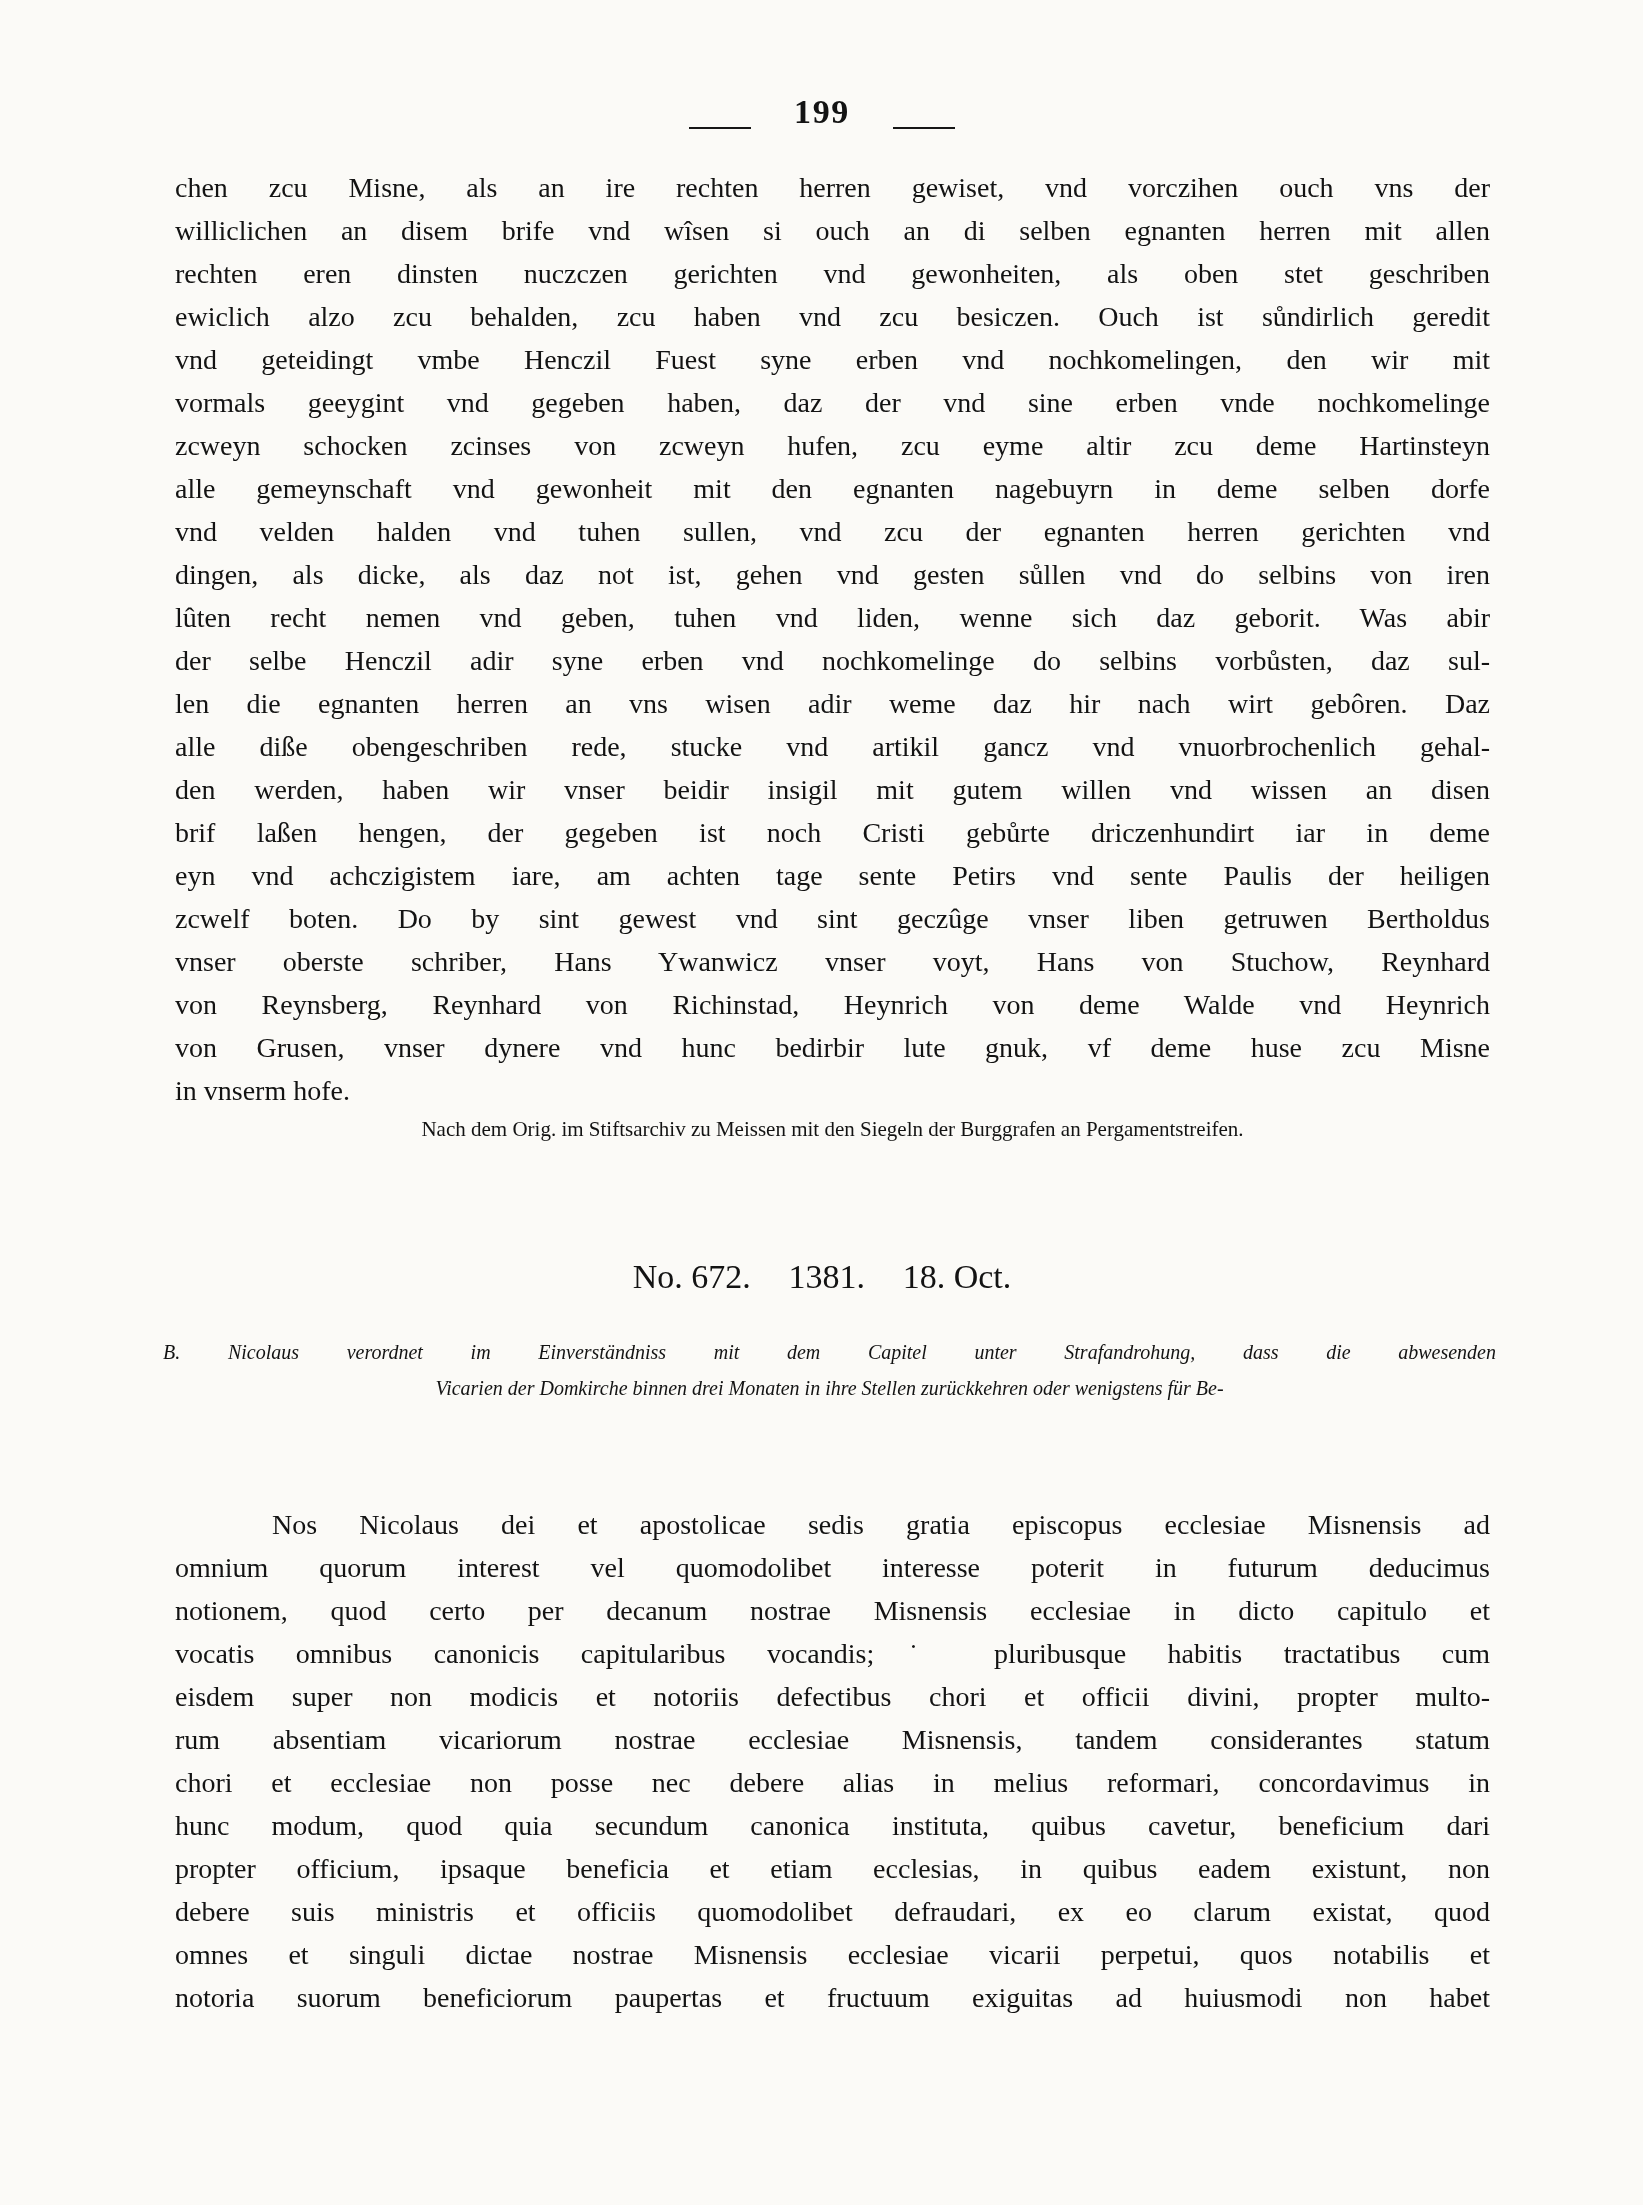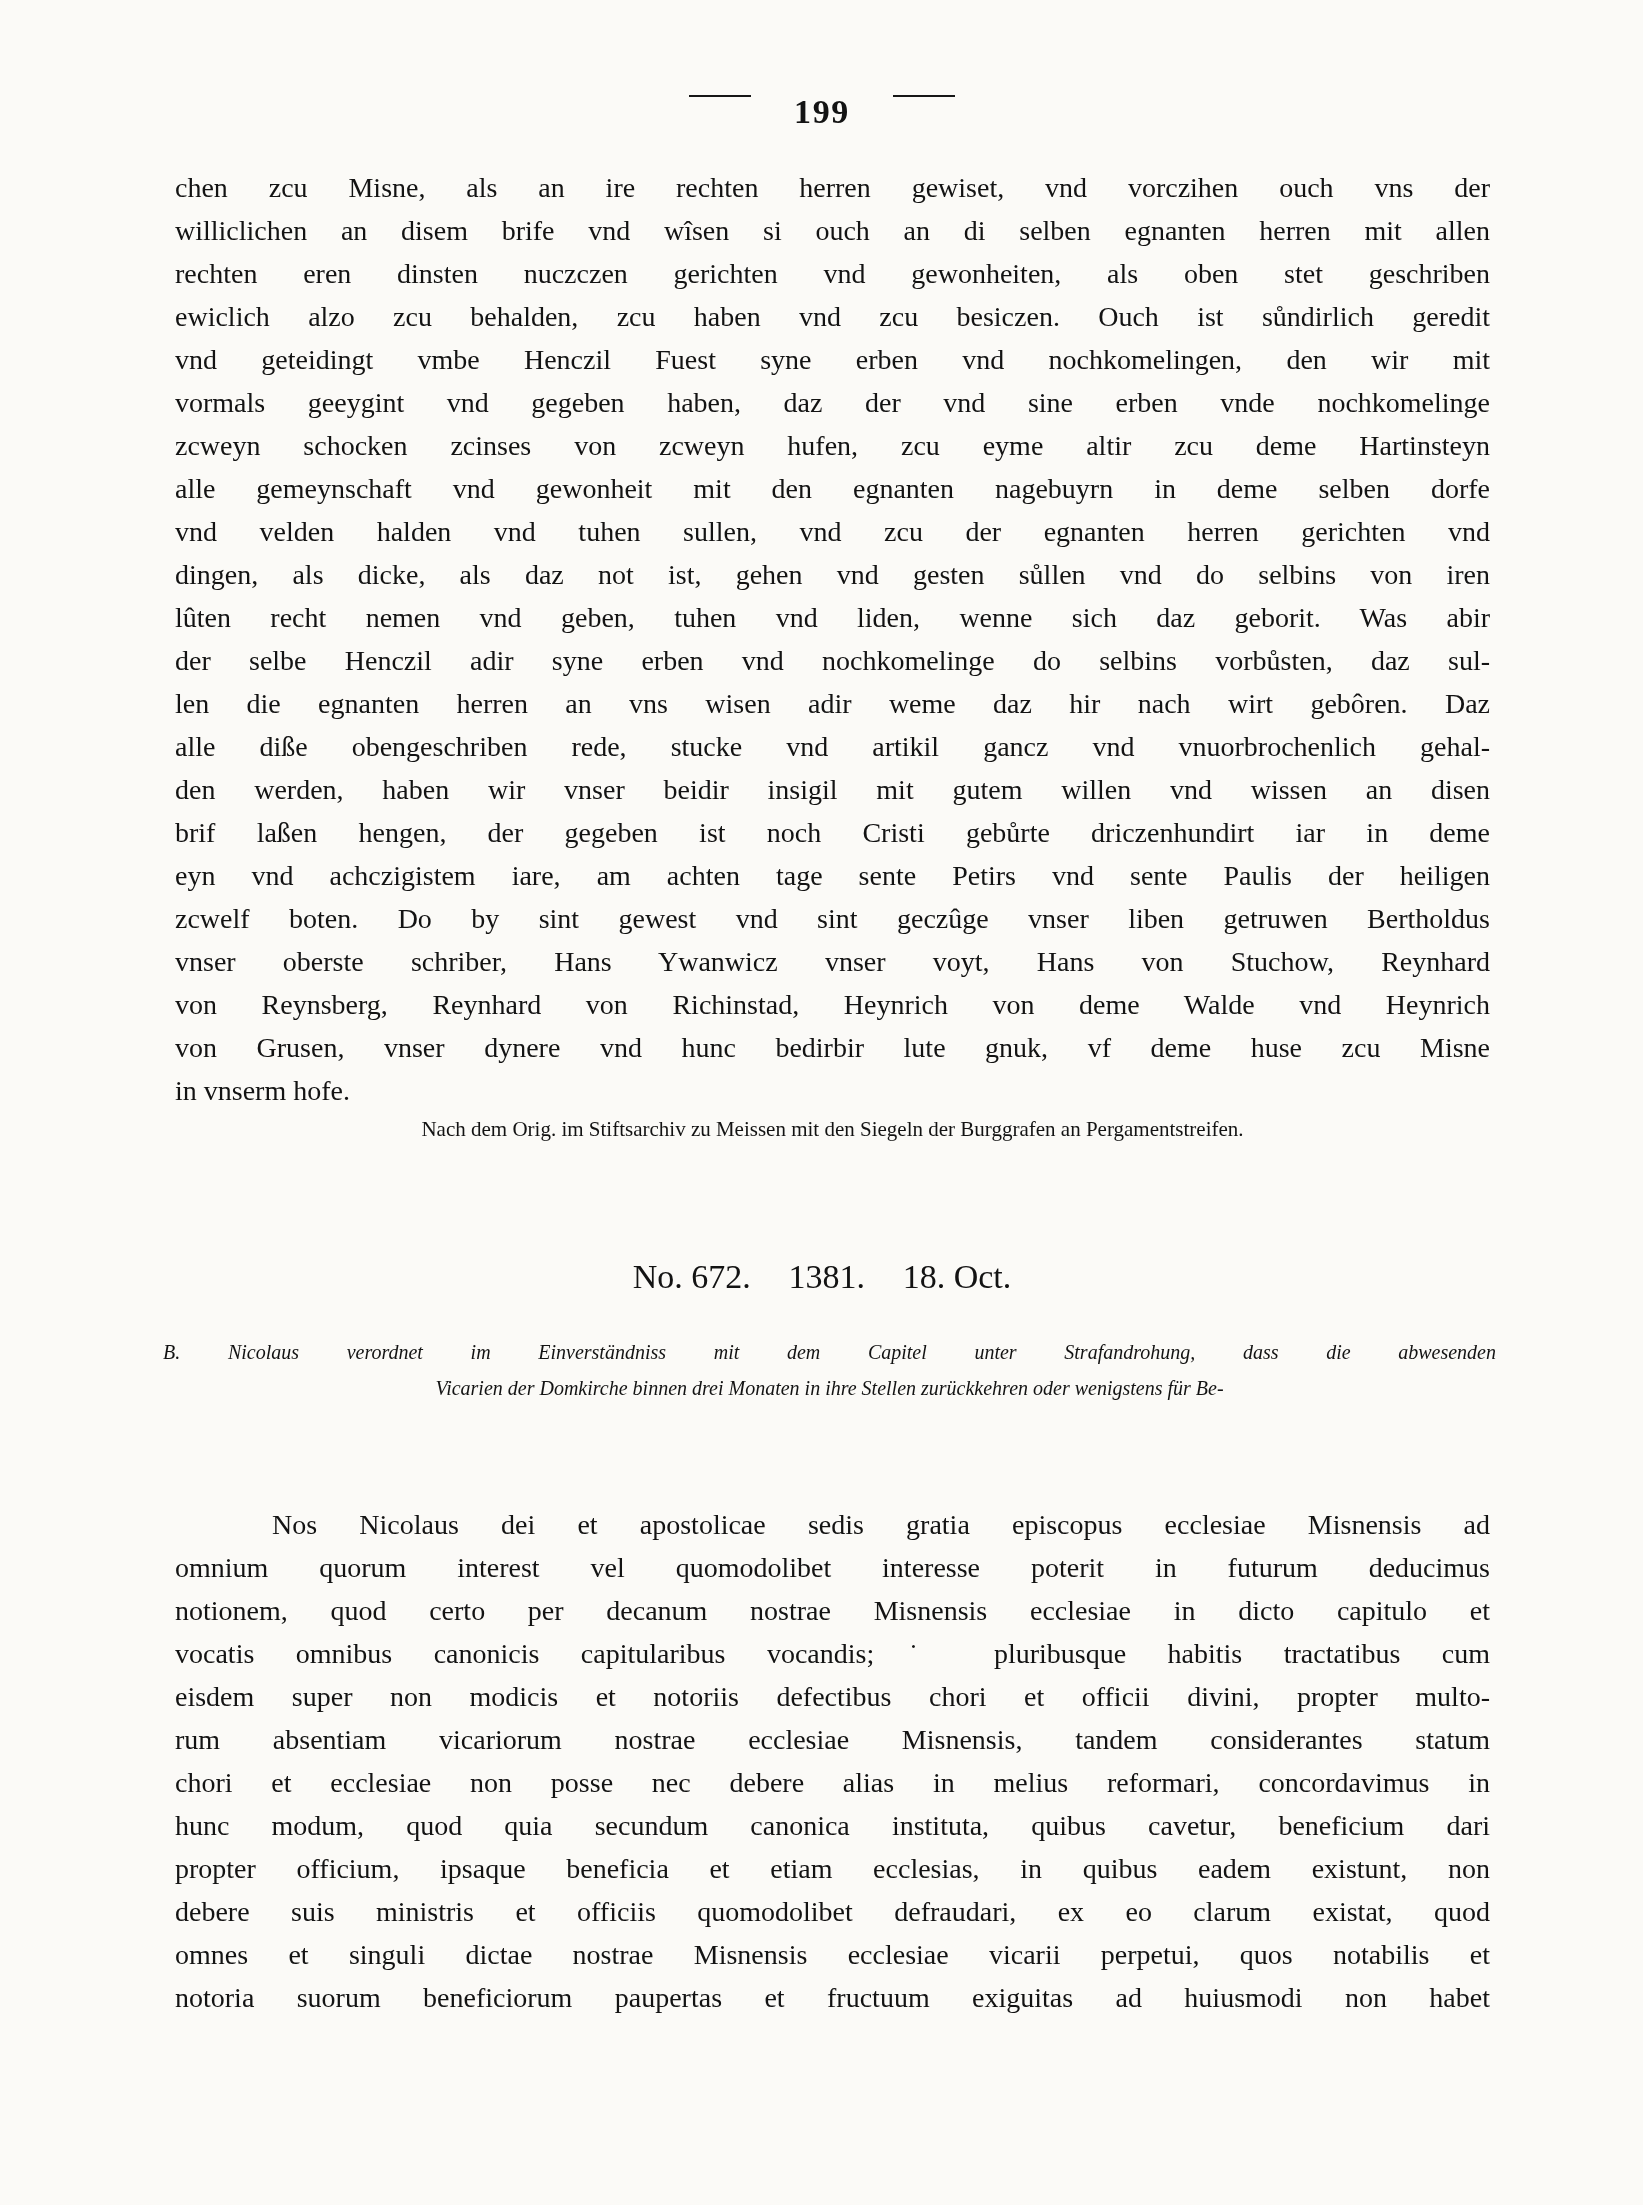--- a/index.html
+++ b/index.html
@@ -17,21 +17,21 @@
   }
 
   
   .page-header {
     position: absolute;
     top: 95px;
     left: 0;
     width: 100%;
     display: flex;
     justify-content: center;
-    align-items: flex-start;
+    align-items: flex-end;
     gap: 43px;
   }
   .header-rule {
     width: 62px;
     border-top: 2.7px solid #161616;
     height: 0;
   }
   .page-num {
     font-size: 34px;
     font-weight: bold;

